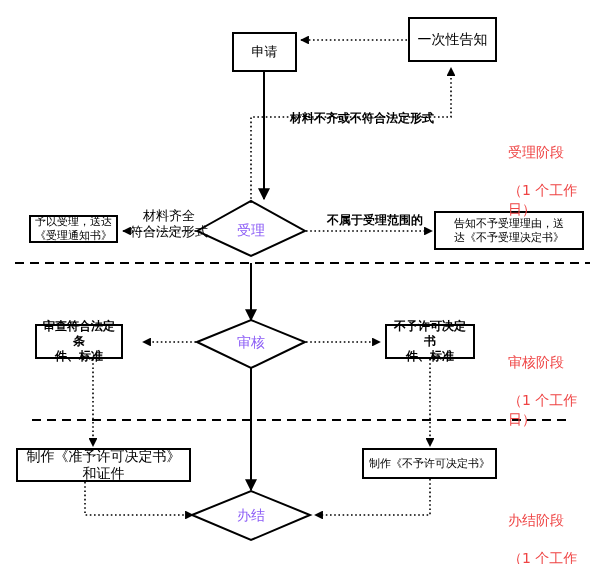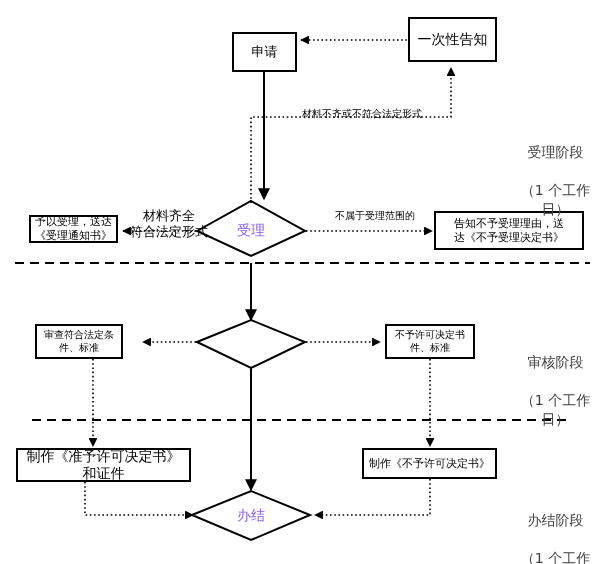--- a/index.html
+++ b/index.html
@@ -55,29 +55,29 @@
     z-index: 4;
     color: #000000;
     text-align: center;
     line-height: 1.22;
     white-space: pre-line;
     background: transparent;
   }
   .stage-label {
     position: absolute;
     z-index: 4;
-    color: #404040;
-    text-align: center;
+    color: #ef4444;
+    text-align: left;
     line-height: 1.35;
     white-space: pre-line;
   }
   .fs13 { font-size: 13px; }
   .fs12 { font-size: 14px; }
   .fs11 { font-size: 11px; }
-  .fs10 { font-size: 10px; }
+  .fs10 { font-size: 12px; font-weight: bold; }
   .fs9  { font-size: 13px; }
 </style>
 </head>
 <body>
 
 <div id="canvas">
 
   <svg class="layer" viewBox="0 0 605 564" xmlns="http://www.w3.org/2000/svg">
     <defs>
       <marker id="arrowSolid" viewBox="0 0 10 10" refX="9" refY="5" markerWidth="6" markerHeight="6" orient="auto-start-reverse">
@@ -140,20 +140,23 @@
   <div class="node box fs11" style="left:29px; top:215px; width:89px; height:28px;">
     <span class="inner">予以受理，送达
 《受理通知书》</span>
   </div>
 
   <div class="node box fs11" style="left:434px; top:211px; width:150px; height:39px;align-items:center;">
     <span class="inner">告知不予受理理由，送
 达《不予受理决定书》</span>
   </div>
 
+  <div class="diamond-label fs12" style="left:197px; top:334px; width:108px;">
+    <span>审核</span>
+  </div>
 
   <div class="node box fs10" style="left:35px; top:324px; width:88px; height:35px;align-items:center;">
     <span class="inner">审查符合法定条
 件、标准</span>
   </div>
 
   <div class="node box fs10" style="left:385px; top:324px; width:90px; height:35px;">
     <span class="inner">不予许可决定书
 件、标准</span>
   </div>

